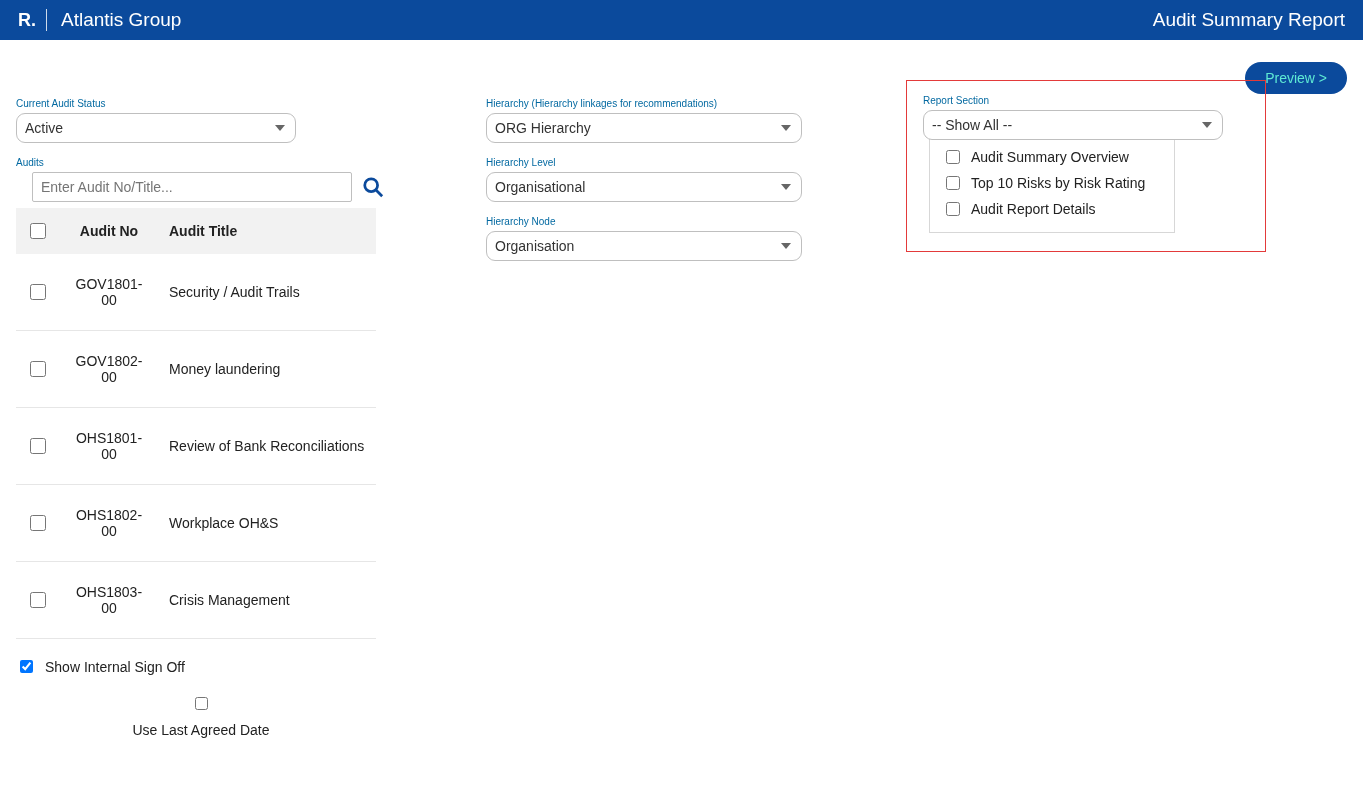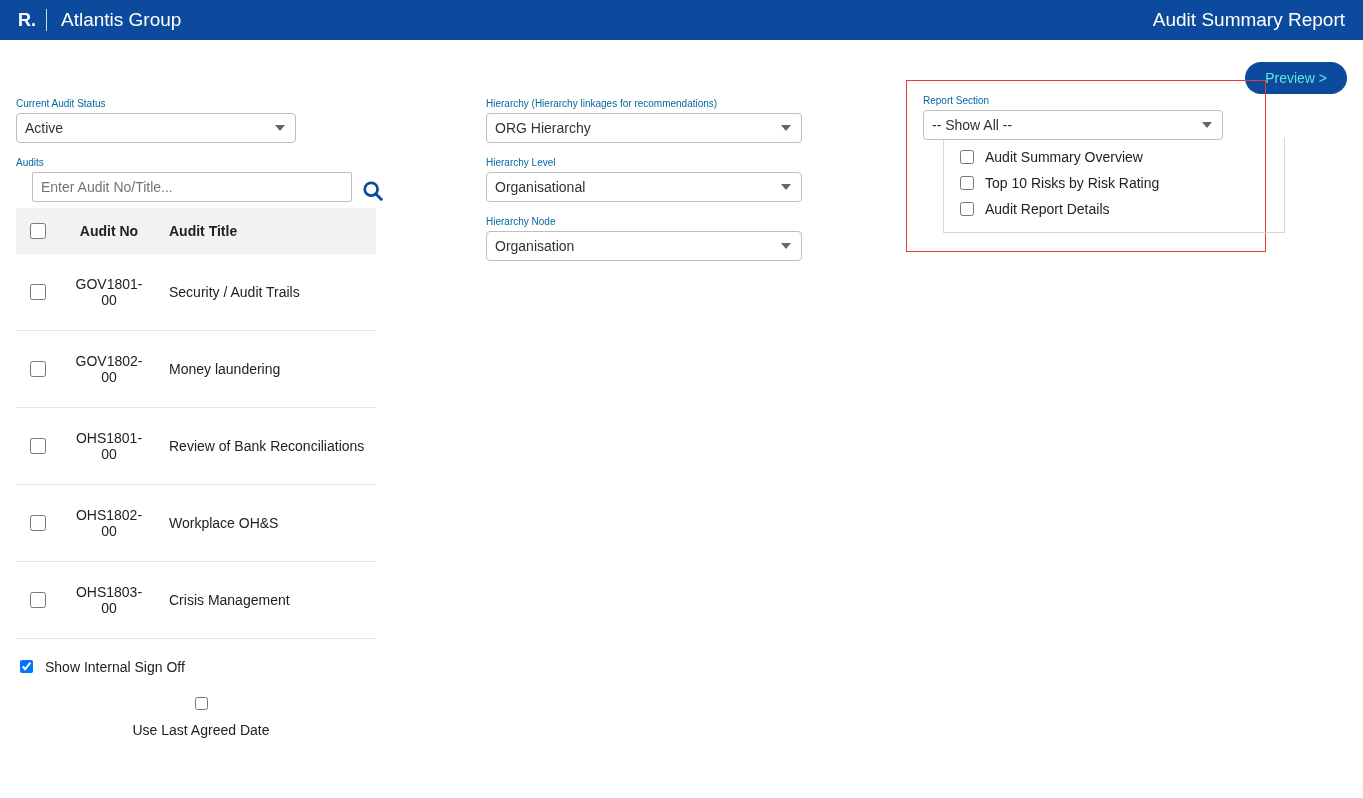--- a/index.html
+++ b/index.html
@@ -78,21 +78,21 @@
   .field-label {
     font-size: 10px;
     color: #0369a1;
     margin-bottom: 4px;
   }
   .field-block { margin-bottom: 14px; }
 
   .select-box {
     position: relative;
     border: 1px solid #bfbfbf;
-    border-radius: 4px;
+    border-radius: 9px;
     background: #fff;
     height: 30px;
     display: flex;
     align-items: center;
     padding: 0 28px 0 8px;
     cursor: pointer;
   }
   .select-box .caret {
     position: absolute;
     right: 10px;
@@ -101,21 +101,21 @@
     width: 0; height: 0;
     border-left: 5px solid transparent;
     border-right: 5px solid transparent;
     border-top: 6px solid #666;
   }
   .select-280 { width: 280px; }
 
   
   .search-row {
     display: flex;
-    align-items: flex-end;
+    align-items: center;
     gap: 10px;
     margin-bottom: 6px;
     padding-left: 16px;
   }
   .search-input {
     flex: 0 0 320px;
     height: 30px;
     border: 1px solid #bfbfbf;
     border-radius: 2px;
     padding: 0 8px;
@@ -304,21 +304,21 @@
       </div>
     </div>
 
     <div class="col-right">
       <div class="report-panel">
         <div class="field-label">Report Section</div>
         <div class="select-box" style="width:300px">
           <span>-- Show All --</span>
           <span class="caret"></span>
         </div>
-        <div class="options-box" style="width:342px;margin-left:20px" id="report-options">
+        <div class="options-box" style="width:246px;margin-left:6px" id="report-options">
             <div class="option-row">
               <input type="checkbox" style="">
               <span>Audit Summary Overview</span>
             </div>
             <div class="option-row">
               <input type="checkbox" style="">
               <span>Top 10 Risks by Risk Rating</span>
             </div>
             <div class="option-row">
               <input type="checkbox" style="">

